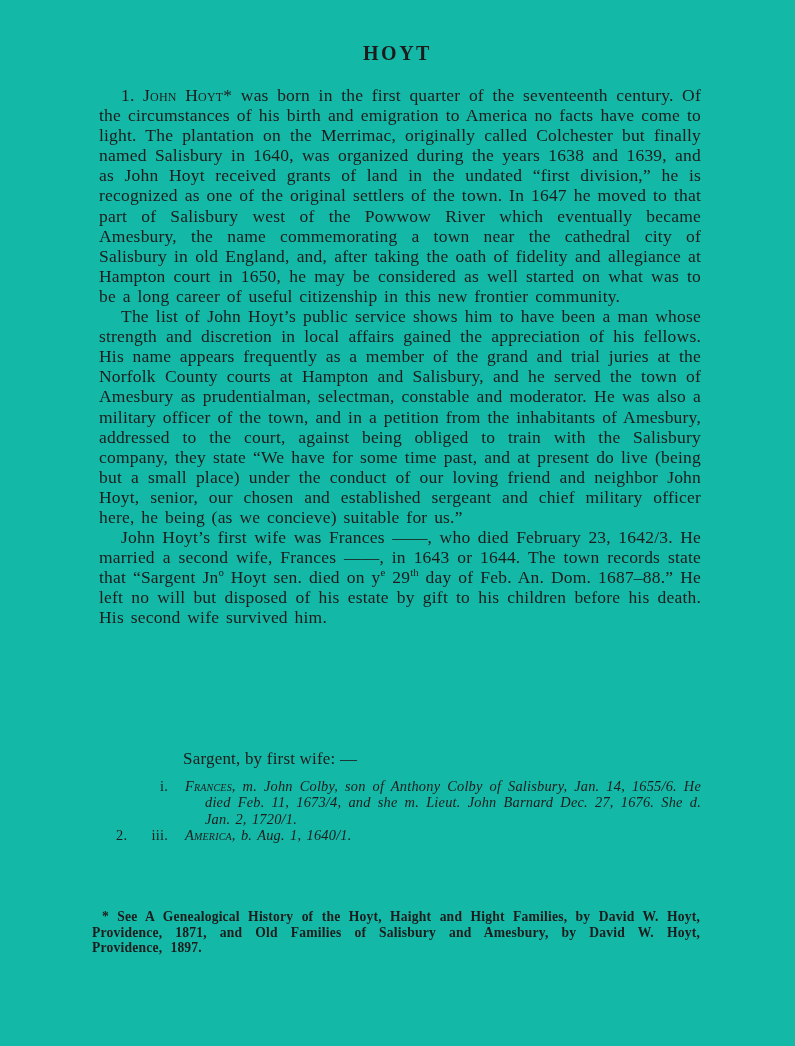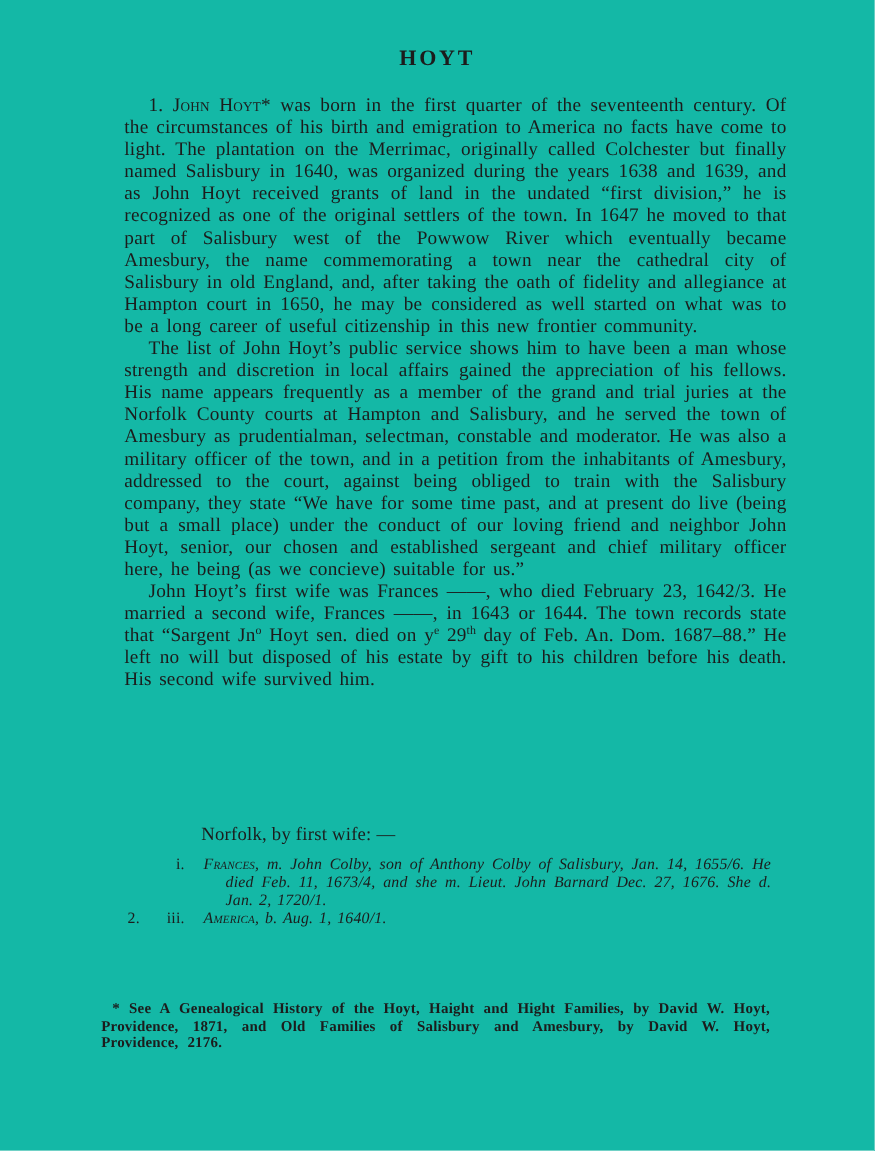--- a/index.html
+++ b/index.html
@@ -18,21 +18,21 @@
   .title {
     position: absolute;
     top: 42px; left: 0; width: 795px;
     text-align: center;
     font-size: 20px;
     font-weight: bold;
     letter-spacing: 2.5px;
   }
   .body-text {
     position: absolute;
-    top: 85px; left: 113px;
+    top: 85px; left: 99px;
     width: 602px;
     height: 660px;
     overflow: hidden;
     font-size: 17.5px;
     line-height: 20.1px;
     text-align: justify;
     letter-spacing: 0.2px;
     word-spacing: 2.2px;
   }
   .para {
@@ -104,35 +104,35 @@
 <div class="page">
 
   <div class="title">HOYT</div>
 
   <div class="body-text">
     <p class="para"><span>1.  </span><span class="sc">John Hoyt</span><span>* was born in the first quarter of the seventeenth century. Of the circumstances of his birth and emigration to America no facts have come to light. The plantation on the Merrimac, originally called Colchester but finally named Salisbury in 1640, was organized during the years 1638 and 1639, and as John Hoyt received grants of land in the undated “first division,” he is recognized as one of the original settlers of the town. In 1647 he moved to that part of Salisbury west of the Powwow River which eventually became Amesbury, the name commemorating a town near the cathedral city of Salisbury in old England, and, after taking the oath of fidelity and allegiance at Hampton court in 1650, he may be considered as well started on what was to be a long career of useful citizenship in this new frontier community.</span></p>
     <p class="para"><span>The list of John Hoyt’s public service shows him to have been a man whose strength and discretion in local affairs gained the appreciation of his fellows. His name appears frequently as a member of the grand and trial juries at the Norfolk County courts at Hampton and Salisbury, and he served the town of Amesbury as prudentialman, selectman, constable and moderator. He was also a military officer of the town, and in a petition from the inhabitants of Amesbury, addressed to the court, against being obliged to train with the Salisbury company, they state “We have for some time past, and at present do live (being but a small place) under the conduct of our loving friend and neighbor John Hoyt, senior, our chosen and established sergeant and chief military officer here, he being (as we concieve) suitable for us.”</span></p>
     <p class="para"><span>John Hoyt’s first wife was Frances ——, who died February 23, 1642/3. He married a second wife, Frances ——, in 1643 or 1644. The town records state that “Sargent Jn</span><span class="sup">o</span><span> Hoyt sen. died on y</span><span class="sup">e</span><span> 29</span><span class="sup">th</span><span> day of Feb. An. Dom. 1687–88.” He left no will but disposed of his estate by gift to his children before his death. His second wife survived him.</span></p>
   </div>
 
-  <div class="children-heading">Norfolk, by first wife: —</div>
+  <div class="children-heading">Sargent, by first wife: —</div>
 
   <div class="children-list">
 
     <div class="child">
       <span class="cnum"></span>
       <span class="croman">i.</span>
       <div class="ctext"><span class="sc">Frances</span><span>, m. John Colby, son of Anthony Colby of Salisbury, Jan. 14, 1655/6. He died Feb. 11, 1673/4, and she m. Lieut. John Barnard Dec. 27, 1676. She d. Jan. 2, 1720/1.</span></div>
     </div>
 
 
     <div class="child">
       <span class="cnum">2.</span>
       <span class="croman">iii.</span>
       <div class="ctext"><span class="sc">America</span><span>, b. Aug. 1, 1640/1.</span></div>
     </div>
 
   </div>
 
-  <div class="footnote"><span>* See A Genealogical History of the Hoyt, Haight and Hight Families, by David W. Hoyt, Providence, 1871, and Old Families of Salisbury and Amesbury, by David W. Hoyt, Providence, 2176.</span></div>
+  <div class="footnote"><span>* See A Genealogical History of the Hoyt, Haight and Hight Families, by David W. Hoyt, Providence, 1871, and Old Families of Salisbury and Amesbury, by David W. Hoyt, Providence, 1897.</span></div>
 
 
 </div>
 
 </body></html>

